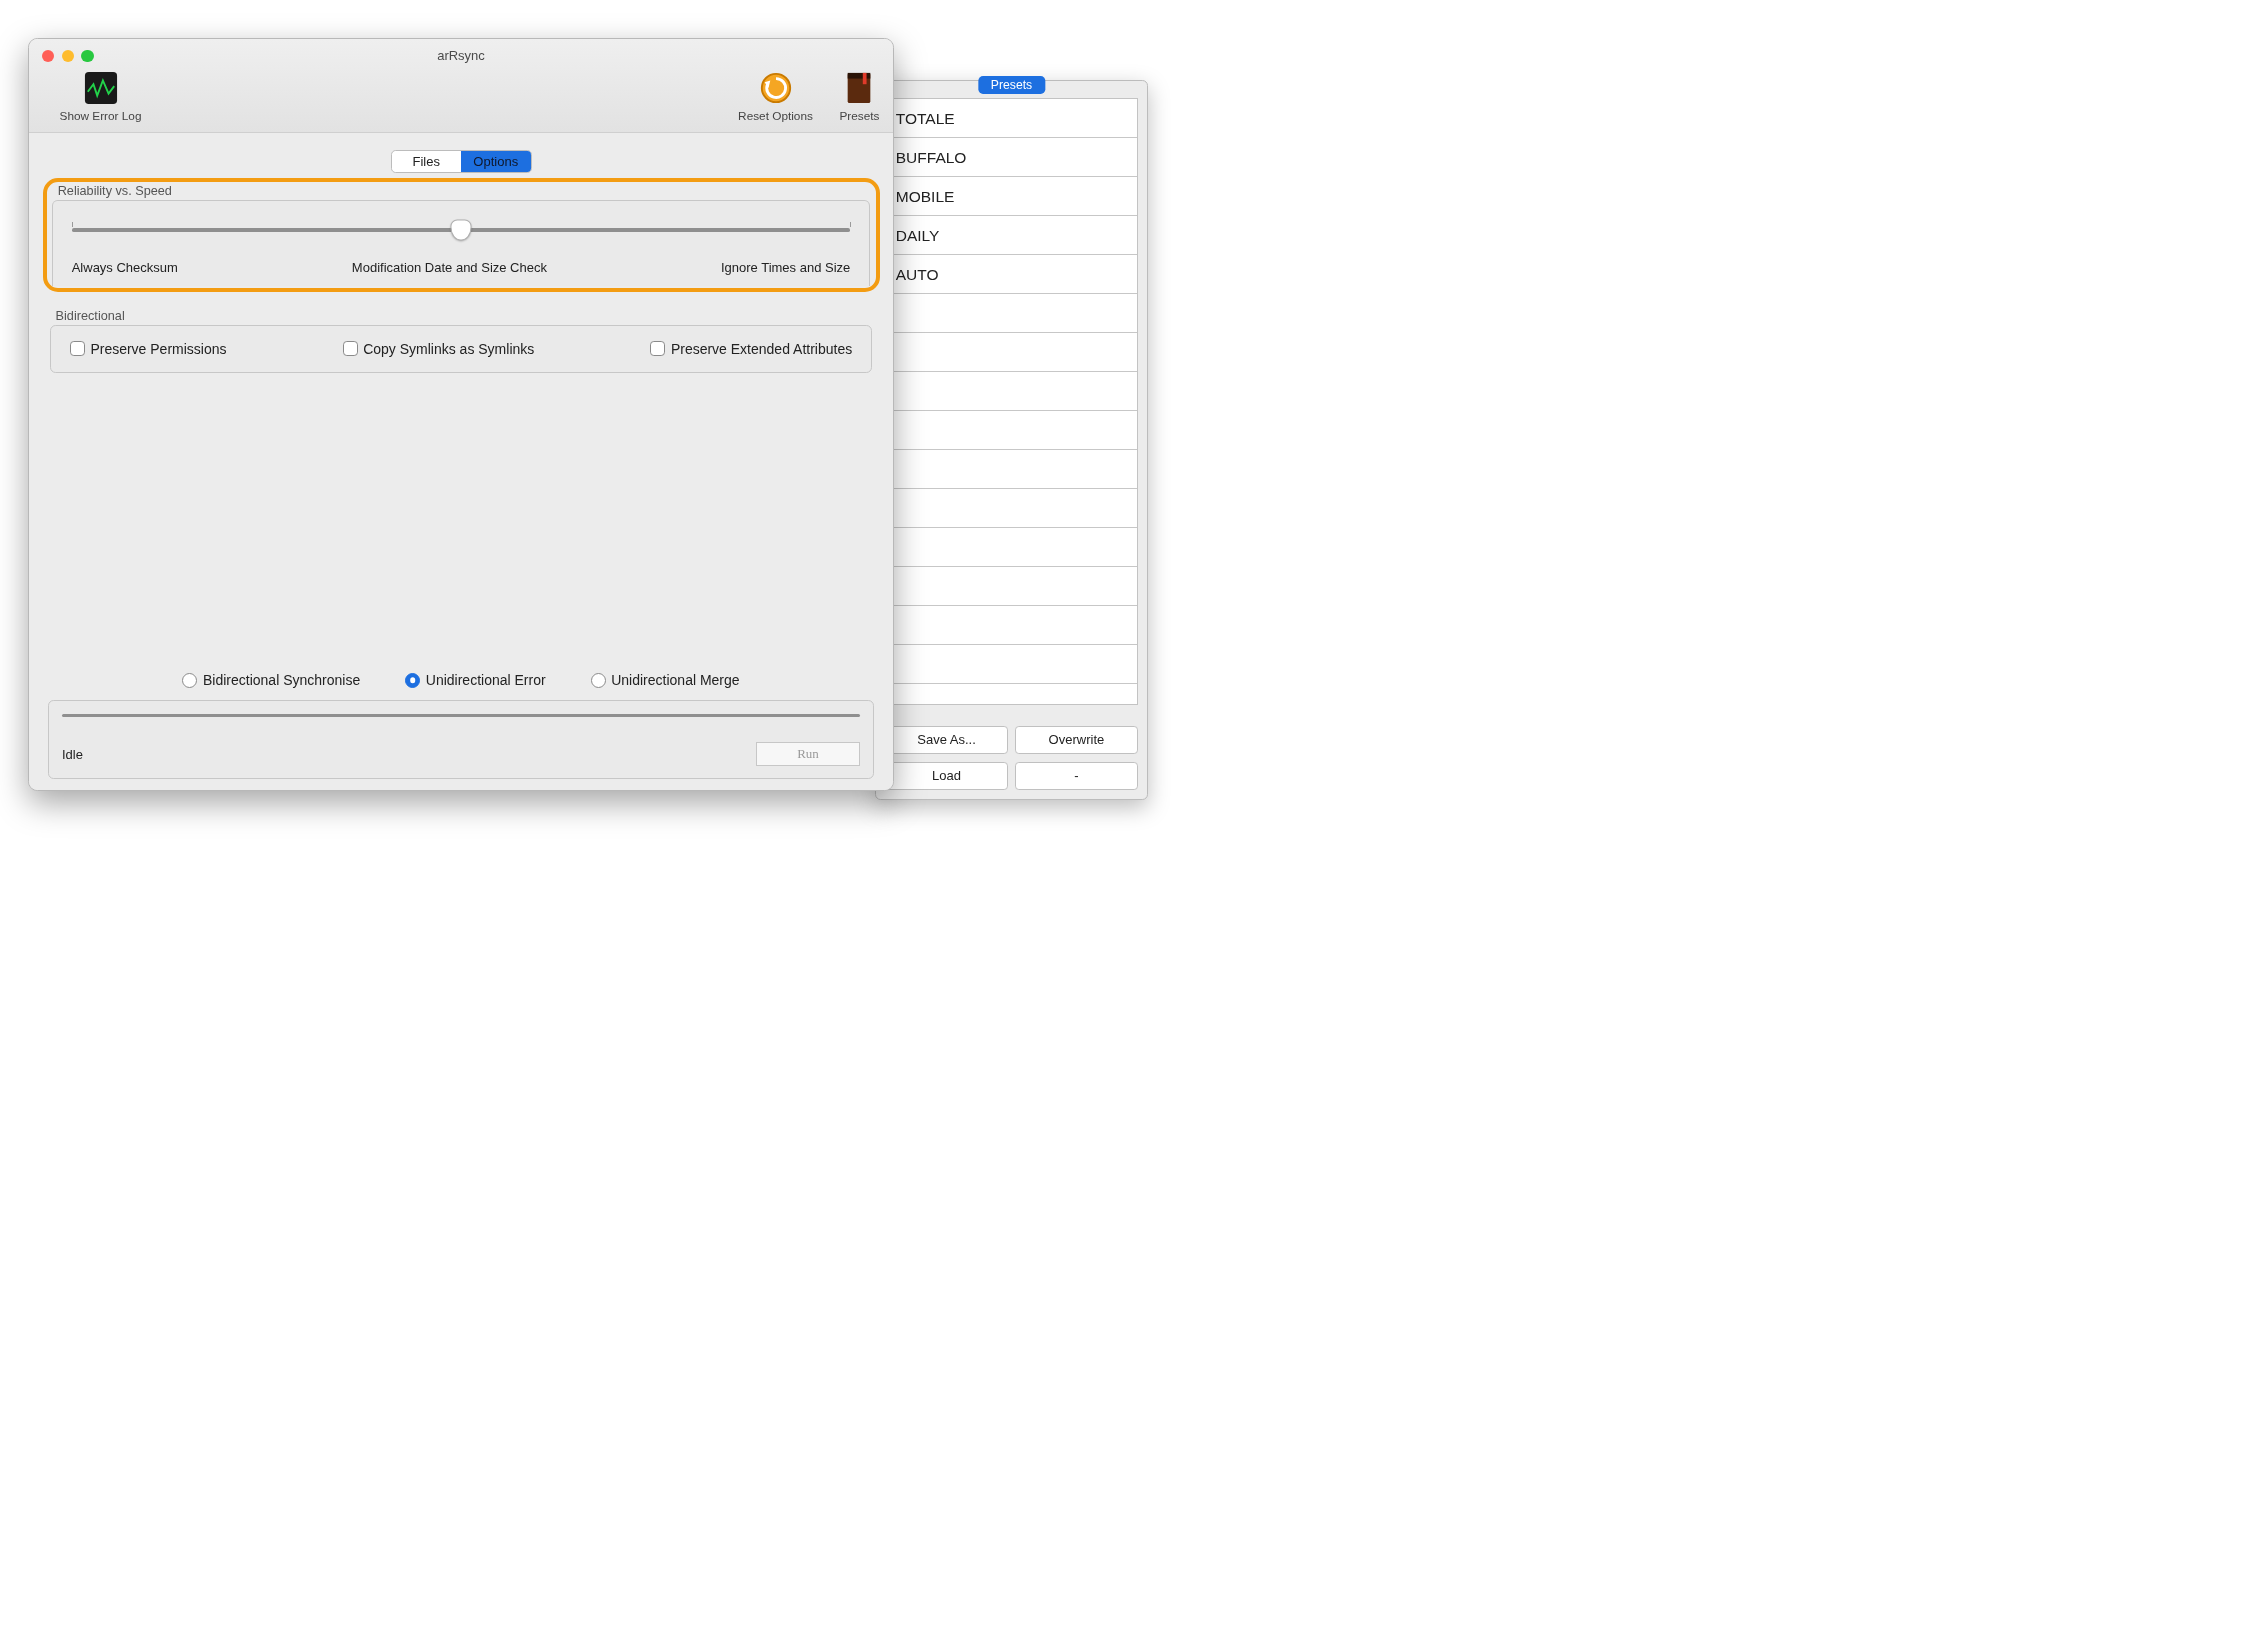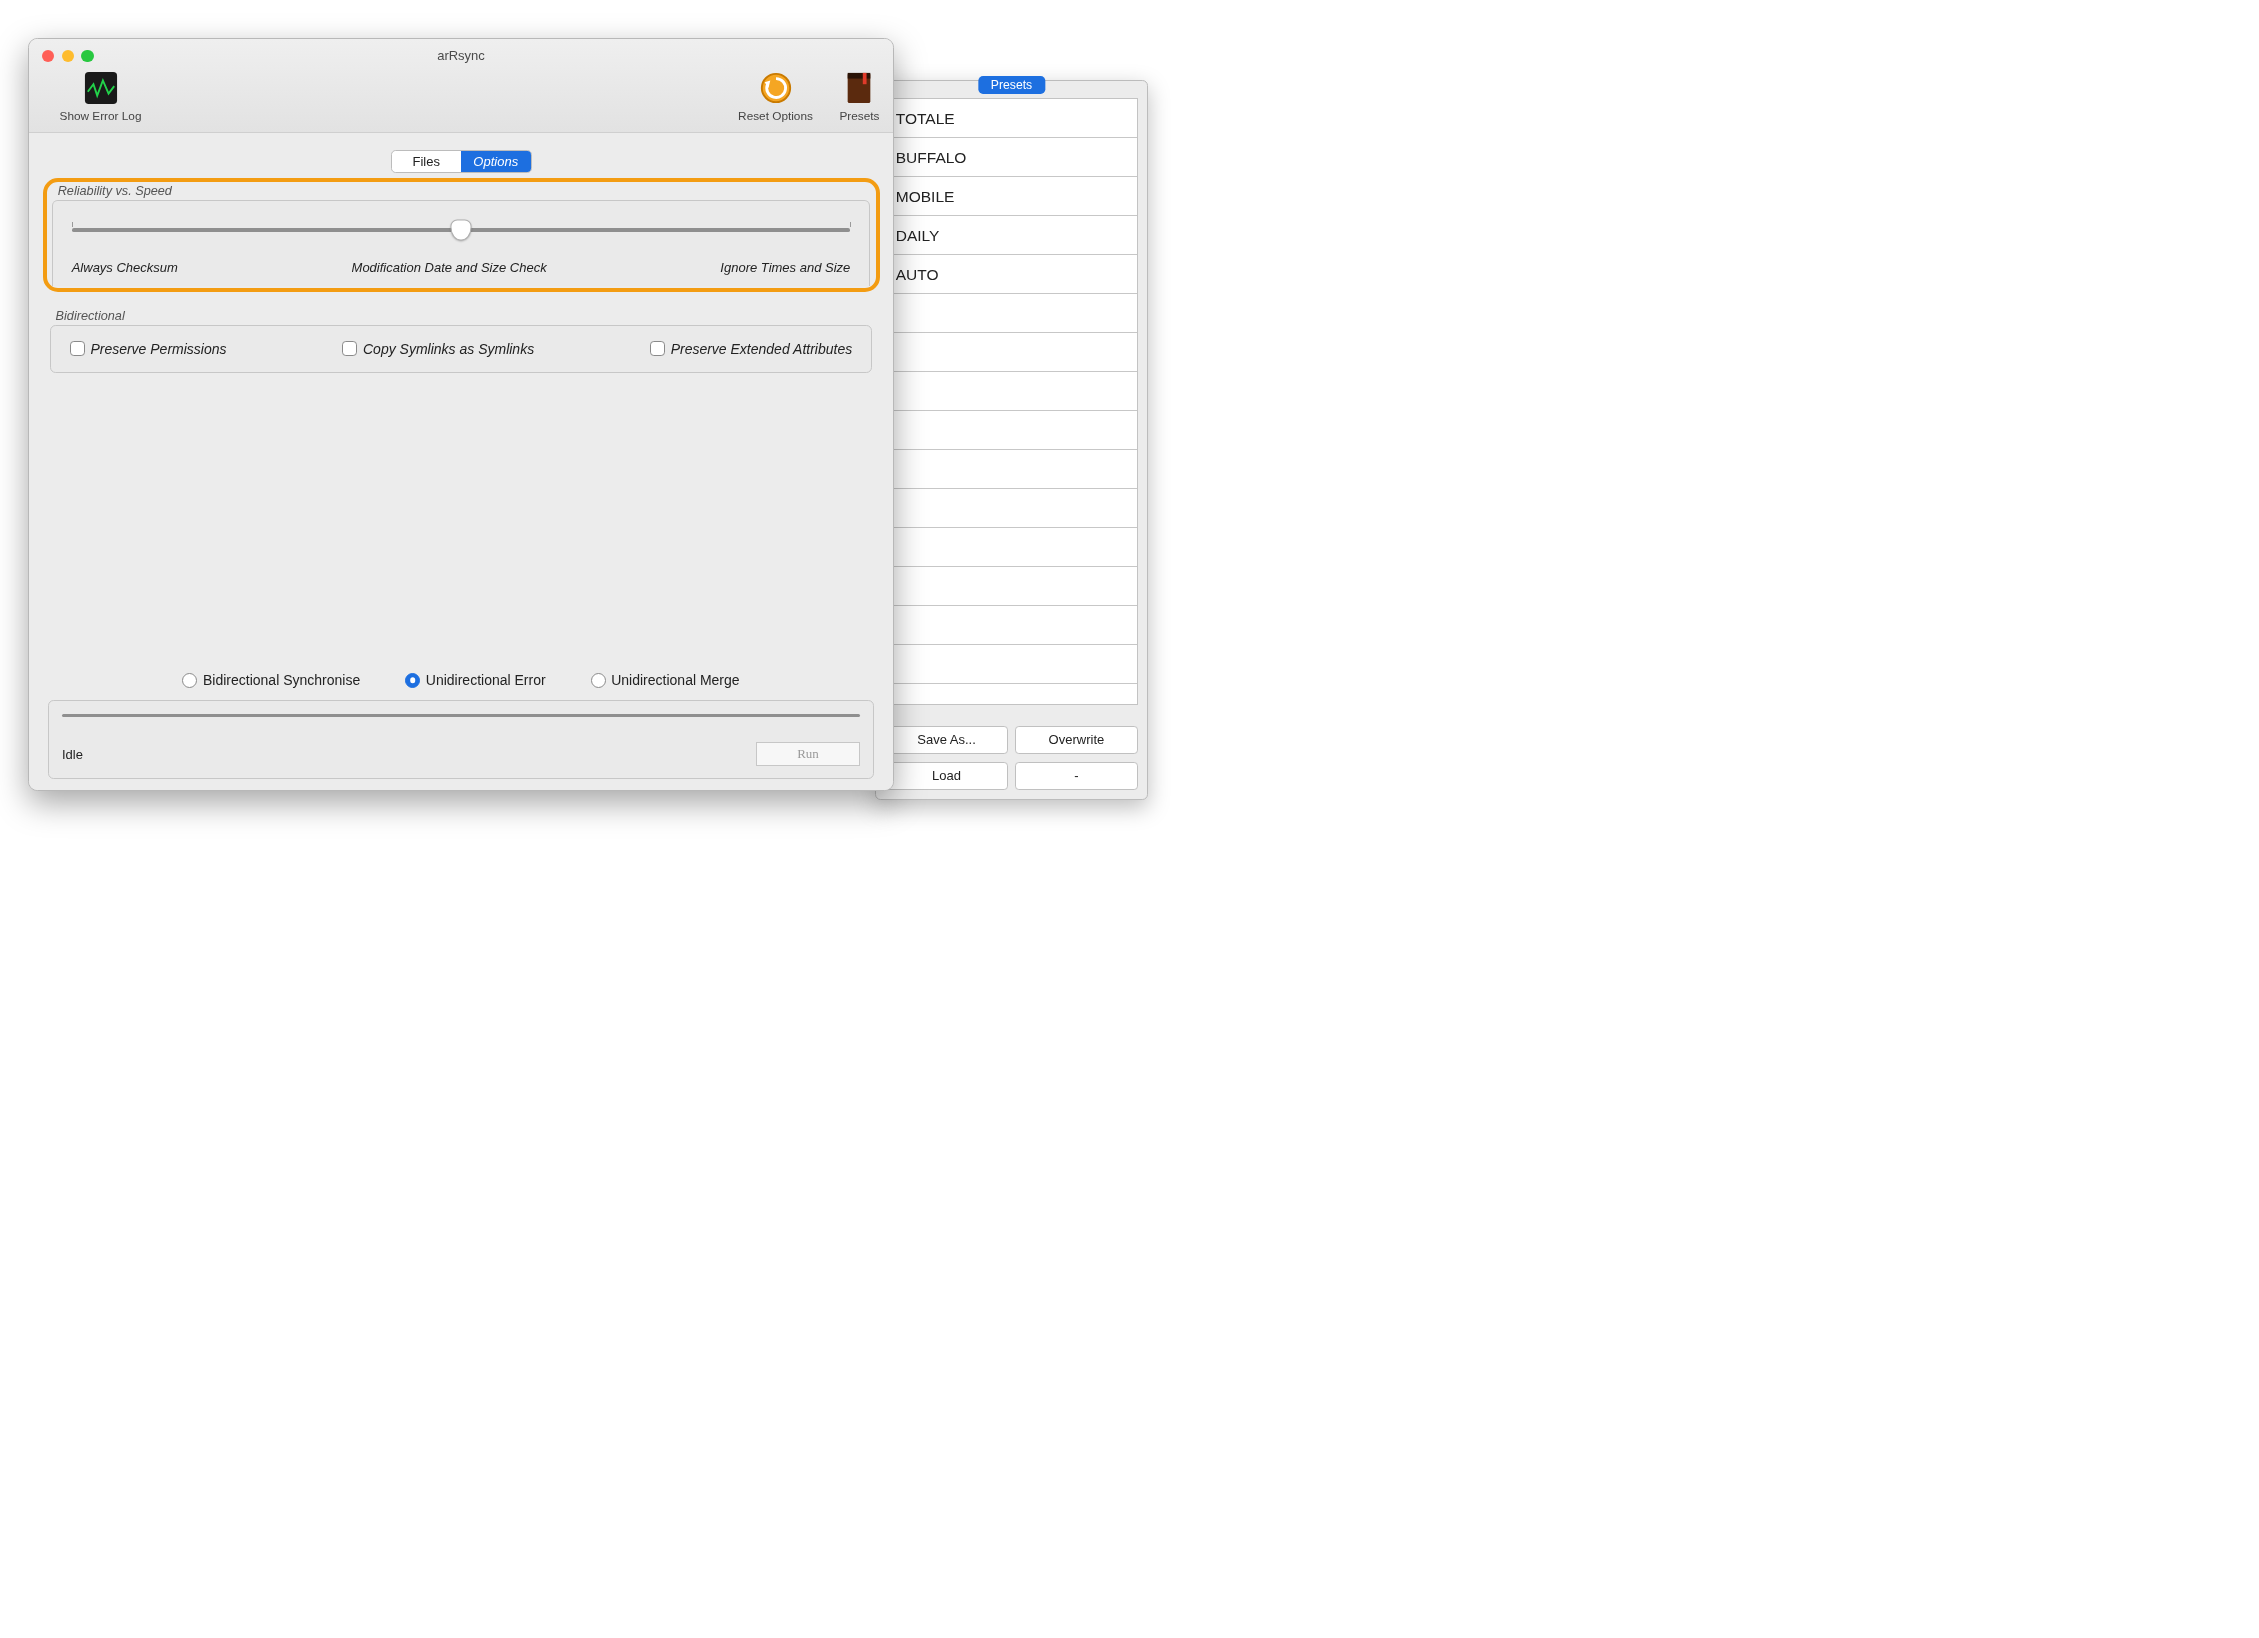--- a/index.html
+++ b/index.html
@@ -147,27 +147,25 @@
   }
   .seg {
     flex: 1;
     text-align: center;
     padding: 2.8px 0;
     font-size: 13px;
     cursor: pointer;
   }
   .seg.active {
     background: #1d6fe0;
-    color: #ffffff;
-    font-style: italic;
+    color: #0f172a;
   }
 
   .panel {
     margin: 5.6px 21px 0 21px;
-    font-style: italic;
   }
 
   .group-label {
     font-size: 12.7px;
     color: #555;
     margin: 0 0 1.9px 5.6px;
   }
   .group-frame {
     border: 0.9px solid #c7c7c7;
     border-radius: 5.6px;

